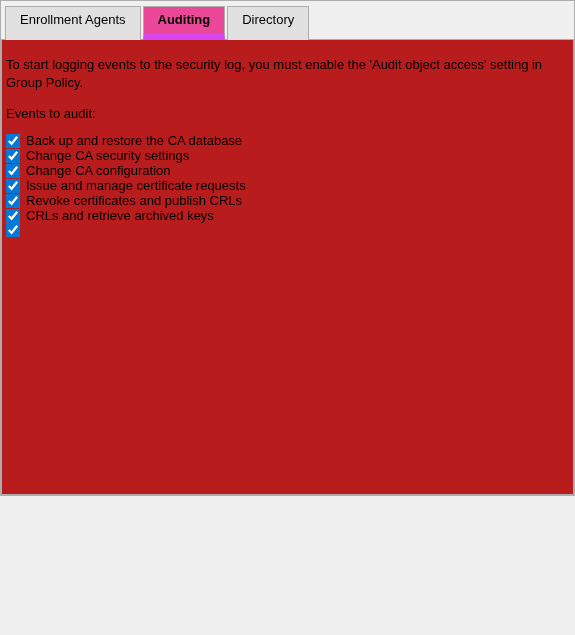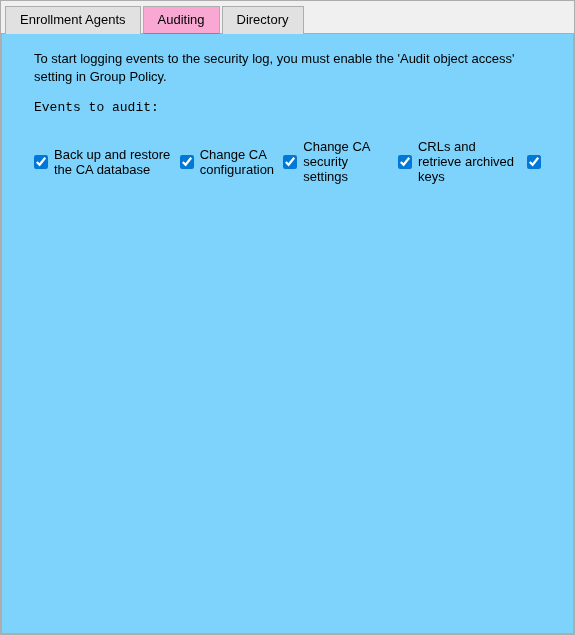--- a/index.html
+++ b/index.html
@@ -12,21 +12,21 @@
 
     body {
       background: #f0f0f0;
       width: 575px;
       height: 635px;
       overflow: hidden;
     }
 
     .dialog-container {
       width: 575px;
-      height: 635px;
+      height: 496px;
       background: #f0f0f0;
       border: 1px solid #adadad;
       display: flex;
       flex-direction: column;
     }
 
     .tab-bar {
       display: flex;
       flex-direction: row;
       background: #f0f0f0;
@@ -42,52 +42,52 @@
       background: #e1e1e1;
       cursor: pointer;
       margin-right: 2px;
       color: #000;
       position: relative;
       top: 1px;
       white-space: nowrap;
     }
 
     .tab.active {
-      background: #f9a8d4;
-      border-bottom: 1px solid #d946ef;
+      background: #ec4899;
+      border-bottom: 7px solid #d946ef;
       z-index: 1;
-      font-weight: normal;
+      font-weight: bold;
       color: #000;
     }
 
     .tab-content {
       flex: 1;
-      background: #7dd3fc;
+      background: #b91c1c;
       border: 1px solid #adadad;
       border-top: none;
-      padding: 16px 32px;
+      padding: 16px 4px;
       overflow-y: auto;
     }
 
     .description-text {
       color: #000;
       margin-bottom: 14px;
       line-height: 1.4;
     }
 
     .events-label {
       color: #000;
-      margin-bottom: 24px;
+      margin-bottom: 12px;
       font-weight: normal;
-      font-family: Liberation Mono, monospace;
     }
 
     .checkbox-list {
       display: flex;
-      gap: 7px;
+      flex-direction: column;
+      gap: 0;
     }
 
     .checkbox-item {
       display: flex;
       align-items: center;
       gap: 6px;
       cursor: pointer;
     }
 
     .checkbox-item input[type="checkbox"] {
@@ -120,26 +120,34 @@
     </div>
   <div class="tab-content">
     <p class="description-text">To start logging events to the security log, you must enable the 'Audit object access' setting in Group Policy.</p>
     <p class="events-label">Events to audit:</p>
     <div class="checkbox-list">
     <div class="checkbox-item">
           <input type="checkbox" id="cb1" checked="" style="">
           <label for="cb1">Back up and restore the CA database</label>
         </div>
         <div class="checkbox-item">
+          <input type="checkbox" id="cb3" checked="" style="">
+          <label for="cb3">Change CA security settings</label>
+        </div>
+        <div class="checkbox-item">
           <input type="checkbox" id="cb2" checked="" style="">
           <label for="cb2">Change CA configuration</label>
         </div>
         <div class="checkbox-item">
-          <input type="checkbox" id="cb3" checked="" style="">
-          <label for="cb3">Change CA security settings</label>
+          <input type="checkbox" id="cb4" checked="" style="">
+          <label for="cb4">Issue and manage certificate requests</label>
+        </div>
+        <div class="checkbox-item highlighted">
+          <input type="checkbox" id="cb5" checked="" style="">
+          <label for="cb5">Revoke certificates and publish CRLs</label>
         </div>
         <div class="checkbox-item">
           <input type="checkbox" id="cb6" checked="" style="">
           <label for="cb6">CRLs and retrieve archived keys</label>
         </div>
         <div class="checkbox-item">
           <input type="checkbox" id="cb7" checked="" style="">
         </div>
       </div>
   </div>

